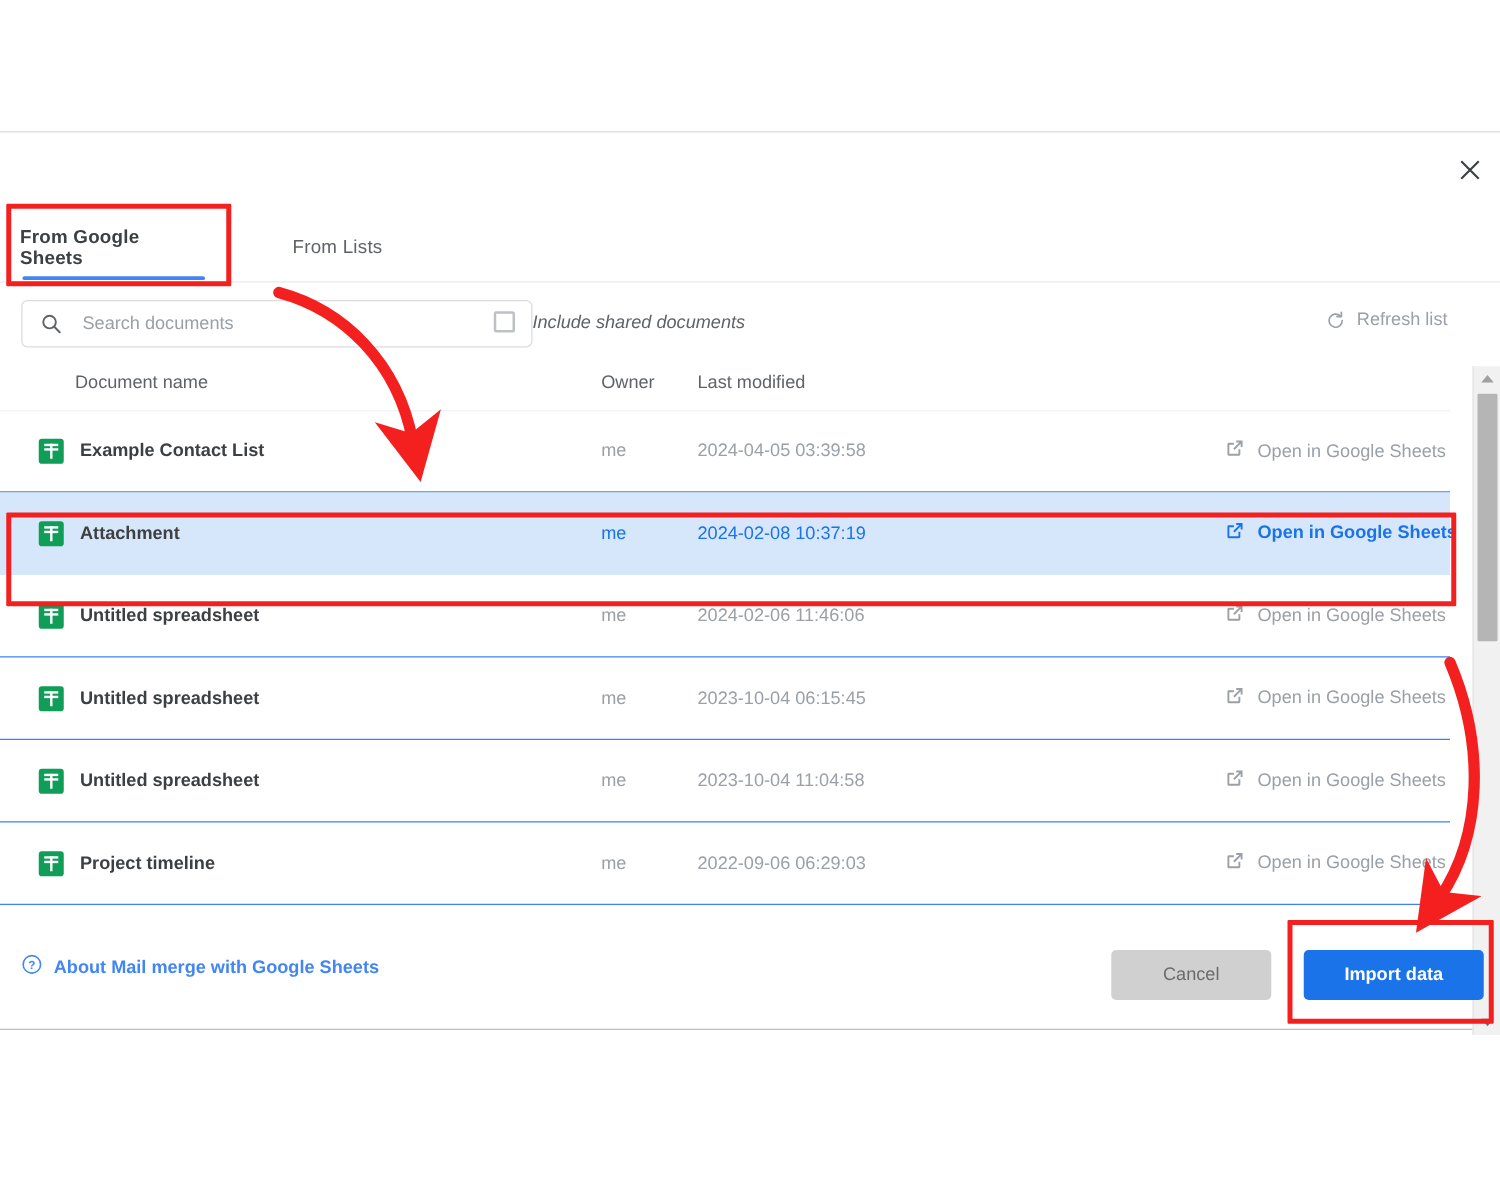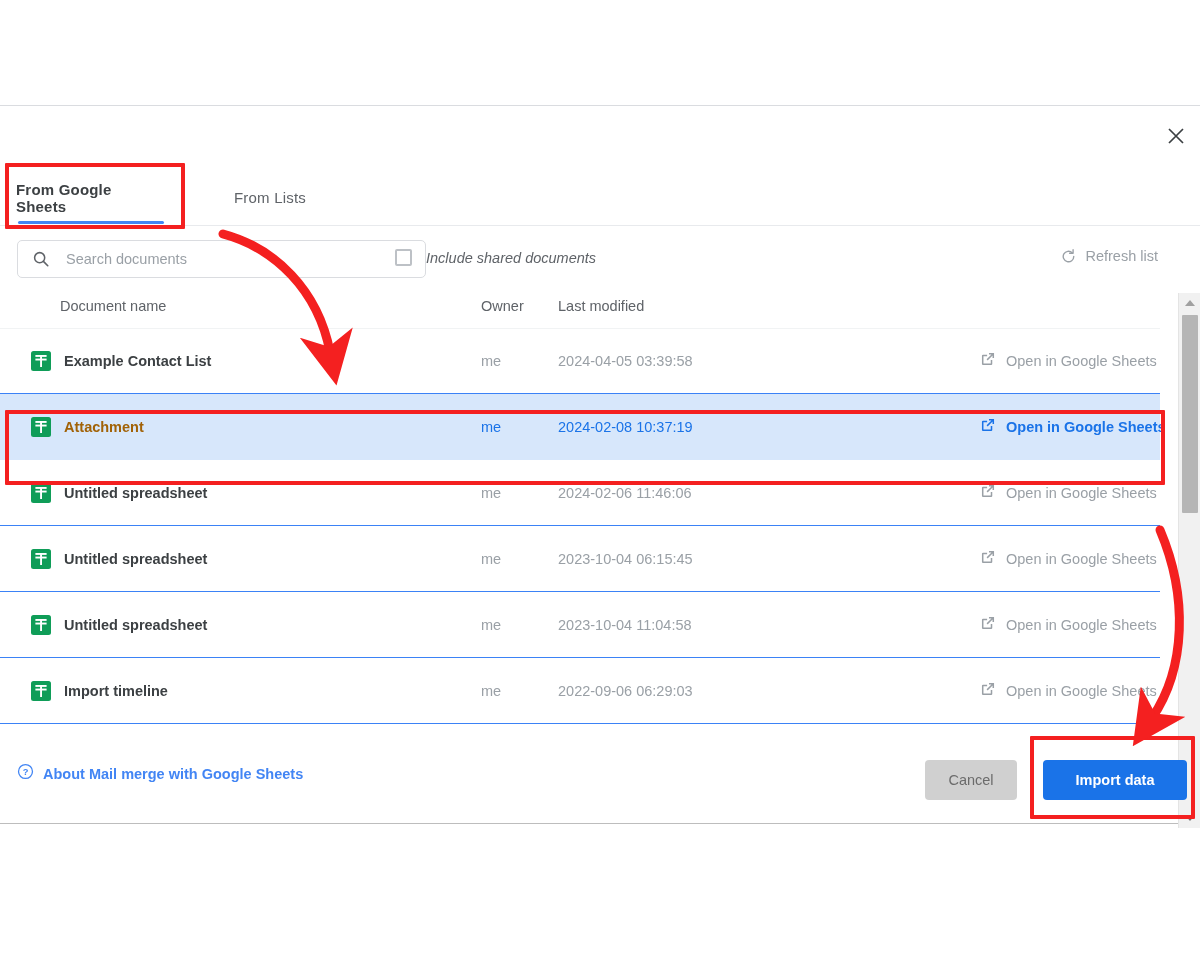--- a/index.html
+++ b/index.html
@@ -183,21 +183,21 @@
   .sheets-icon { left: 30px; width: 22px; height: 22px; }
   .sheets-icon svg { display: block; }
 
   .c-doc {
     left: 64px;
     font-size: 14.5px;
     color: #3c4043;
     font-weight: bold;
     white-space: nowrap;
   }
-  .row.selected .c-doc { color: #a16207; }
+  .row.selected .c-doc { color: #404040; }
 
   .c-own {
     left: 481px;
     font-size: 14.5px;
     color: #9aa0a6;
   }
   .row.selected .c-own { color: #1a73e8; }
 
   .c-date {
     left: 558px;
@@ -283,21 +283,21 @@
     position: absolute;
     height: 40px;
     border: none;
     border-radius: 4px;
     font-size: 14.5px;
     font-family: "Liberation Sans", sans-serif;
     cursor: pointer;
   }
   .btn-cancel {
     right: 183px; top: 23px;
-    width: 92px;
+    width: 128px;
     background: #d0d0d0;
     color: #6b6b6b;
   }
   .btn-import {
     right: 13px; top: 23px;
     width: 144px;
     background: #1a73e8;
     color: #ffffff;
     font-weight: bold;
   }
@@ -483,21 +483,21 @@
         </div>
         <div class="row">
           <span class="cell sheets-icon">
             <svg width="22" height="22" viewBox="0 0 22 22">
               <rect x="1" y="1" width="20" height="20" rx="2.5" fill="#0f9d58"></rect>
               <rect x="5.4" y="5" width="11.2" height="1.9" fill="#ffffff"></rect>
               <rect x="10.1" y="5" width="1.9" height="12" fill="#ffffff"></rect>
               <rect x="5.4" y="8.6" width="11.2" height="1.9" fill="#ffffff"></rect>
             </svg>
           </span>
-          <span class="cell c-doc">Import timeline</span>
+          <span class="cell c-doc">Project timeline</span>
           <span class="cell c-own">me</span>
           <span class="cell c-date">2022-09-06 06:29:03</span>
           <span class="cell c-open">
             <span><svg width="16" height="16" viewBox="0 0 18 18">
                 <path d="M2.2 5.4 A1.2 1.2 0 0 1 3.4 4.2 H8 V5.9 H3.9 V14.1 H12.1 V10 H13.8 V14.6 A1.2 1.2 0 0 1 12.6 15.8 H3.4 A1.2 1.2 0 0 1 2.2 14.6 Z" fill="currentColor"></path>
                 <path d="M10.1 2.2 H15.8 V7.9 H14.1 V5.1 L8.6 10.6 L7.4 9.4 L12.9 3.9 H10.1 Z" fill="currentColor"></path>
               </svg></span>
             <span class="open-label">Open in Google Sheets</span>
           </span>
         </div>

